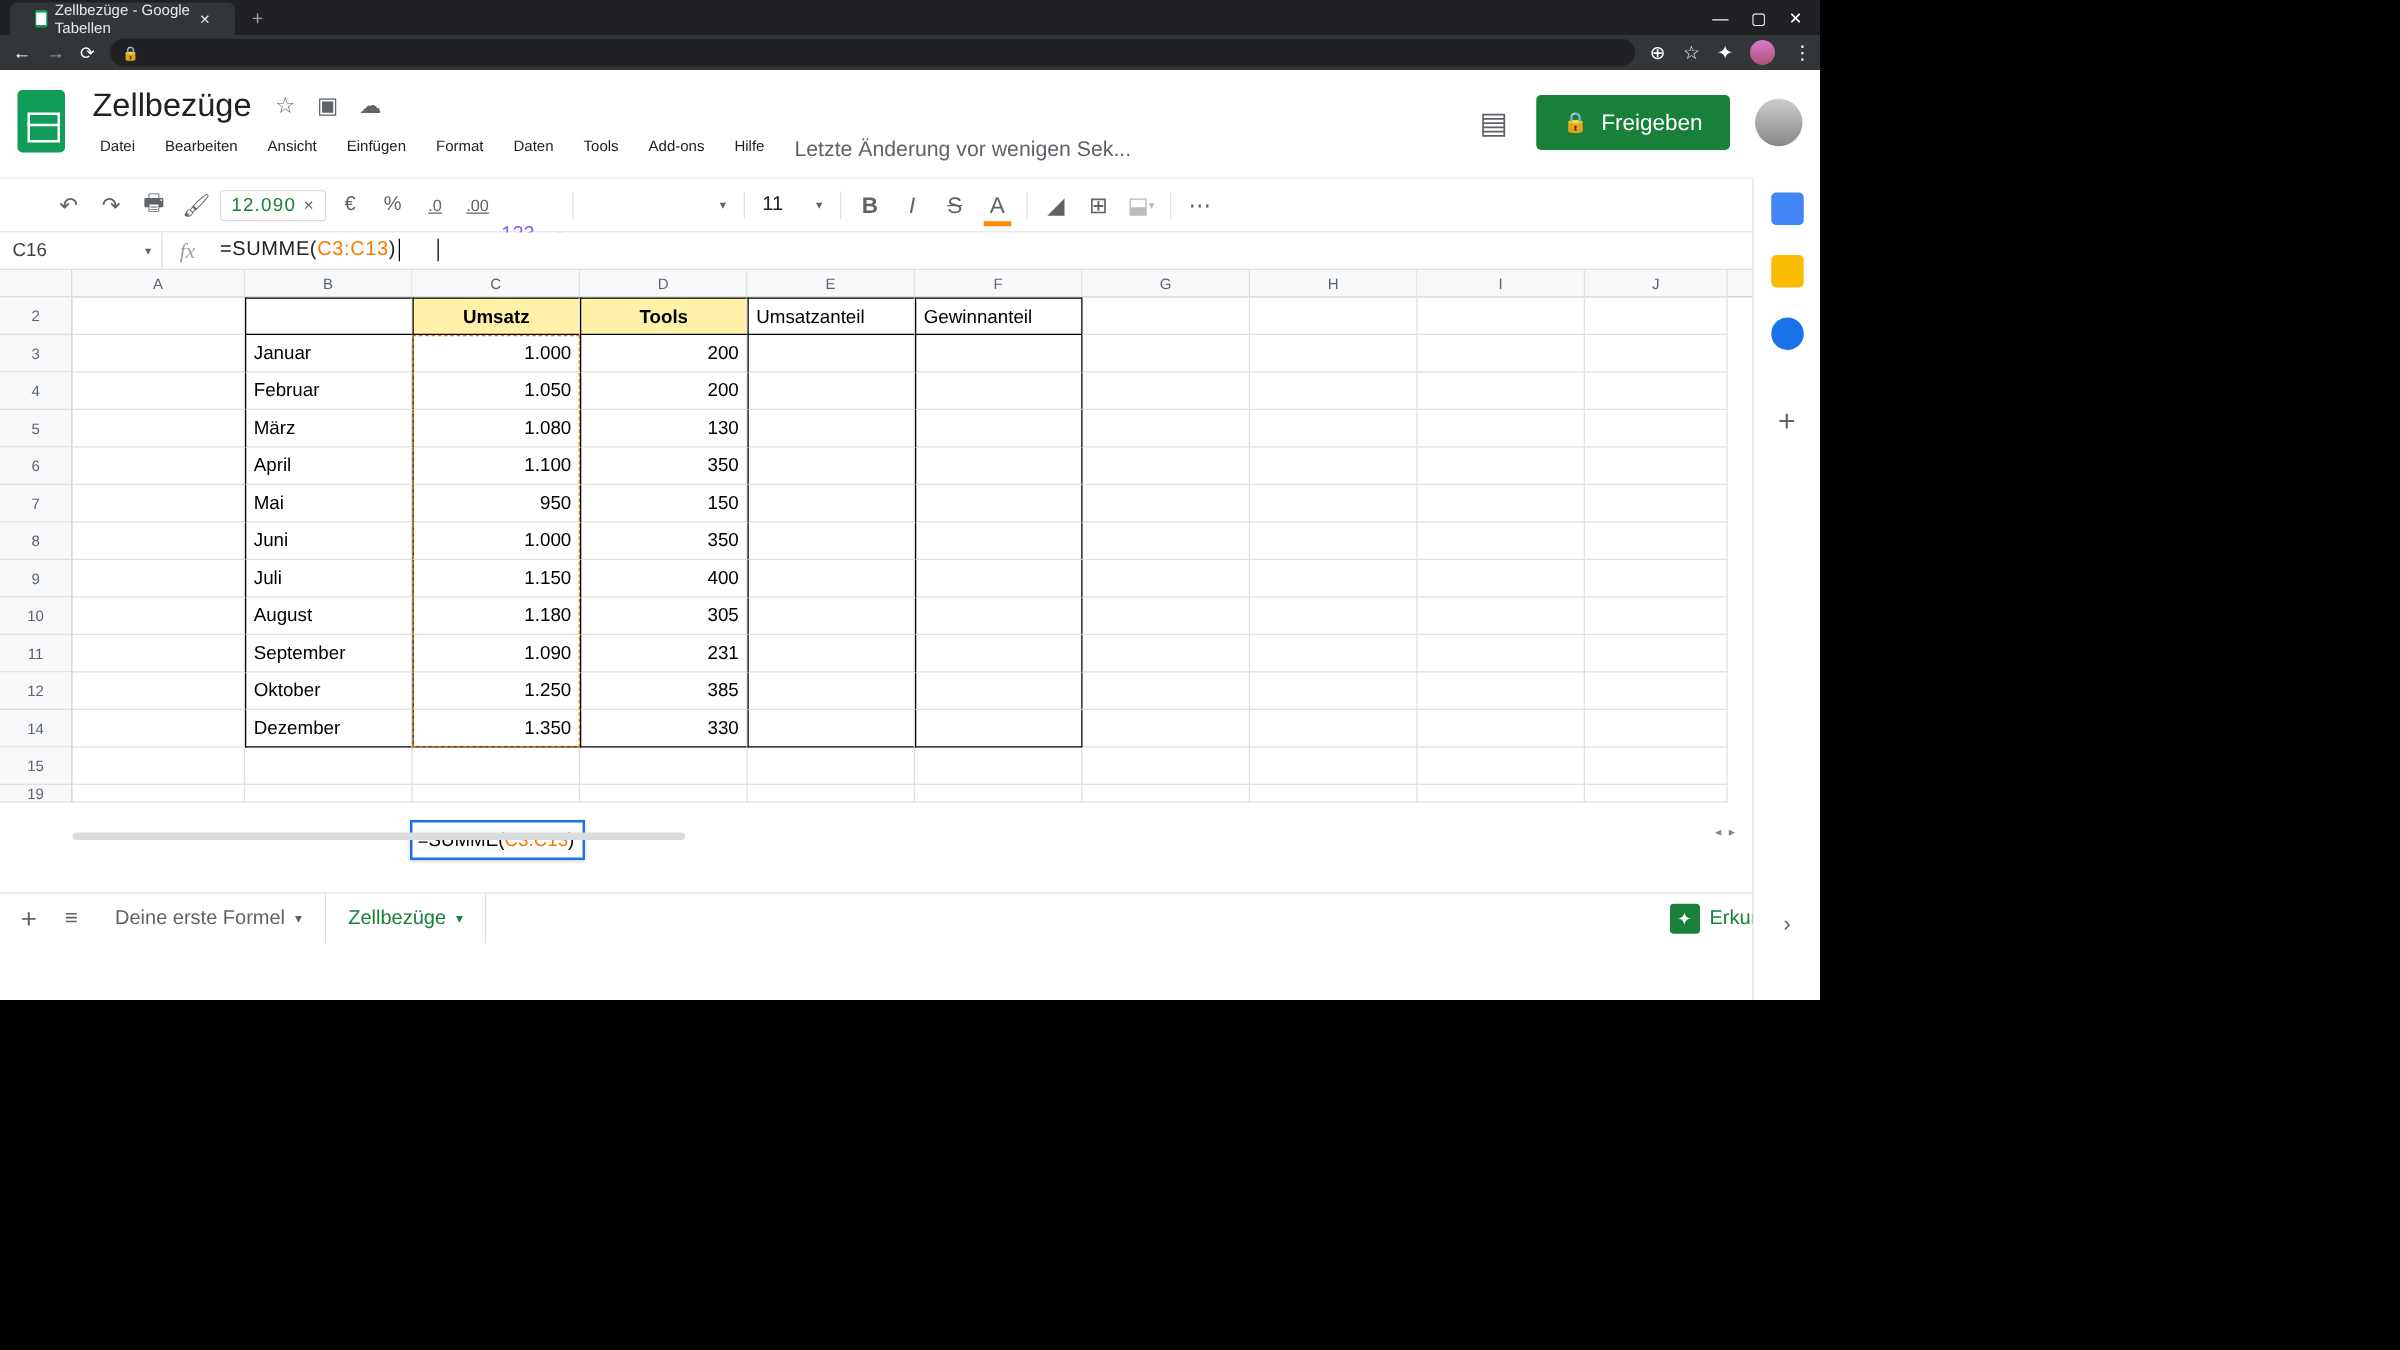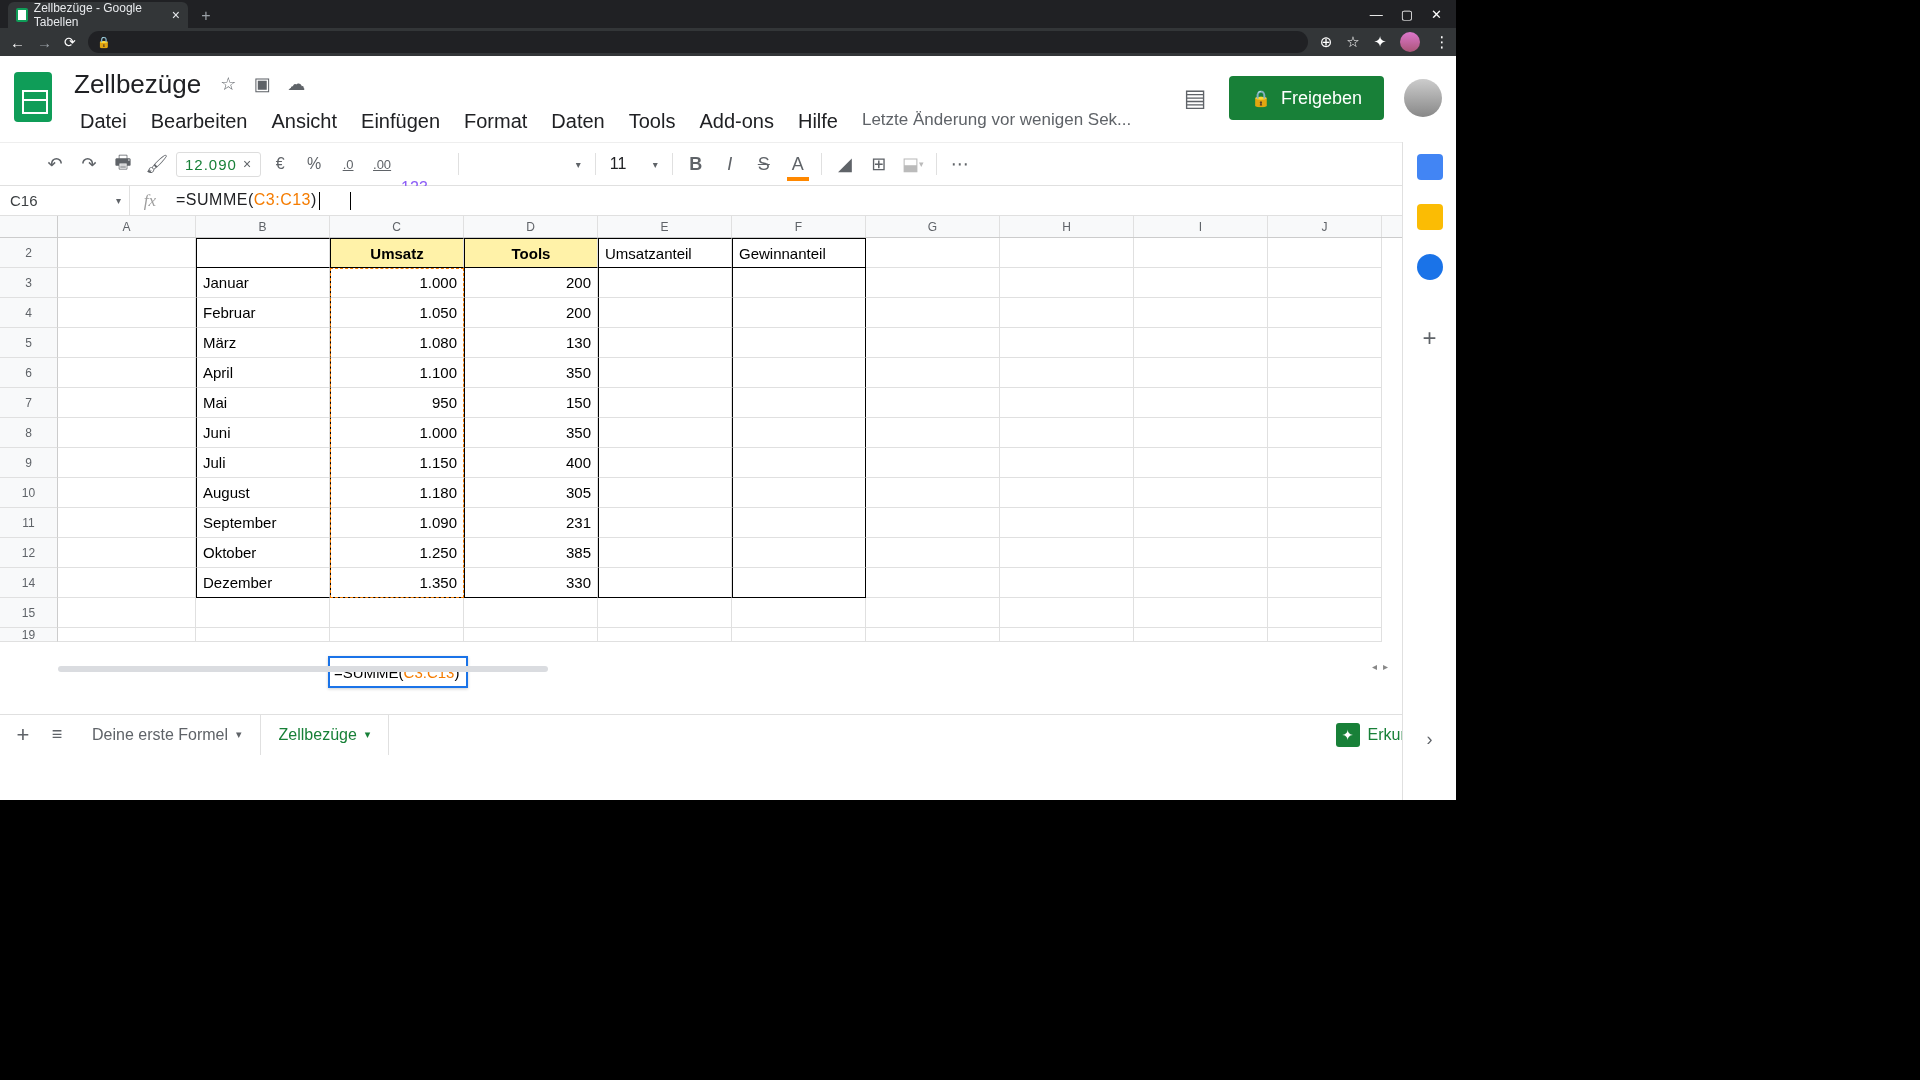--- a/index.html
+++ b/index.html
@@ -2,21 +2,21 @@
 <html><head>
 <meta charset="utf-8">
 <style>
 * { margin: 0; padding: 0; box-sizing: border-box; font-family: Arial, sans-serif; }
 body { width: 1920px; height: 1080px; background: #000; overflow: hidden; }
 .main-window { width: 1456px; height: 800px; background: #fff; position: relative; }
 
 
 .browser-top { height: 56px; background: #202124; display: flex; flex-direction: column; }
 .tab-strip { height: 28px; display: flex; align-items: flex-end; padding-left: 8px; }
-.tab { background: #333638; height: 26px; width: 180px; display: flex; align-items: center; padding: 0 8px; border-radius: 6px 6px 0 0; color: #e8eaed; font-size: 12px; gap: 6px; }
+.tab { background: #333638; height: 26px; width: 180px; display: flex; align-items: center; padding: 0 20px; border-radius: 6px 6px 0 0; color: #e8eaed; font-size: 12px; gap: 6px; }
 .tab-favicon { width: 14px; height: 14px; background: #0f9d58; border-radius: 2px; display: flex; align-items: center; justify-content: center; }
 .tab-favicon::after { content: ""; width: 8px; height: 10px; background: #fff; }
 .tab-close { margin-left: auto; font-size: 14px; cursor: pointer; }
 .new-tab { color: #9aa0a6; width: 24px; height: 24px; display: flex; align-items: center; justify-content: center; font-size: 16px; margin-left: 6px; }
 .window-controls { margin-left: auto; display: flex; gap: 18px; padding-right: 14px; color: #fff; font-size: 13px; align-items: center; height: 28px; }
 .addr-bar { height: 28px; display: flex; align-items: center; padding: 0 10px; gap: 12px; background: #333638; }
 .nav-arrow { color: #9aa0a6; font-size: 15px; cursor: pointer; }
 .nav-arrow.active { color: #fff; }
 .reload { color: #fff; font-size: 14px; }
 .url-field { flex: 0 0 auto; width: 1220px; height: 22px; background: #202124; border-radius: 11px; display: flex; align-items: center; padding: 0 10px; color: #9aa0a6; font-size: 12px; gap: 6px; }
@@ -28,21 +28,21 @@
 .sheets-header { display: flex; align-items: flex-start; padding: 8px 14px 0 14px; height: 86px; background: #fff; }
 .sheets-logo { width: 42px; height: 56px; margin-right: 14px; margin-top: 8px; position: relative; }
 .sheets-logo-bg { width: 38px; height: 50px; background: #0f9d58; border-radius: 4px; position: relative; }
 .sheets-logo-bg::after { content: ""; position: absolute; left: 8px; top: 18px; width: 22px; height: 20px; border: 2px solid #fff; }
 .sheets-logo-bg::before { content: ""; position: absolute; left: 8px; top: 27px; width: 26px; height: 2px; background: #fff; z-index: 1; }
 .title-area { flex: 1; }
 .doc-title-row { display: flex; align-items: center; gap: 12px; height: 40px; }
 .doc-title { font-size: 26px; color: #202124; padding: 2px 4px; }
 .title-icon { width: 22px; height: 22px; color: #5f6368; display: flex; align-items: center; justify-content: center; font-size: 18px; }
 .menu-bar { display: flex; gap: 4px; margin-top: 2px; }
-.menu-item { font-size: 20px; color: #202124; padding: 4px 10px; cursor: pointer; }
+.menu-item { font-size: 12px; color: #202124; padding: 4px 10px; cursor: pointer; }
 .last-edit { color: #5f6368; font-size: 17px; padding: 4px 10px; }
 .header-right { display: flex; align-items: center; gap: 14px; margin-top: 12px; }
 .comments-icon { width: 40px; height: 40px; display: flex; align-items: center; justify-content: center; color: #5f6368; font-size: 24px; }
 .share-btn { background: #188038; color: #fff; height: 44px; padding: 0 22px; border-radius: 4px; display: flex; align-items: center; gap: 10px; font-size: 18px; font-weight: 500; }
 .share-lock { font-size: 16px; }
 .user-avatar { width: 38px; height: 38px; border-radius: 50%; background: linear-gradient(#ccc, #888); margin-left: 6px; overflow: hidden; }
 
 
 .toolbar { height: 44px; border-top: 1px solid #eee; border-bottom: 1px solid #e0e0e0; display: flex; align-items: center; padding: 0 10px 0 40px; gap: 4px; background: #fff; }
 .tb-btn { width: 30px; height: 30px; display: flex; align-items: center; justify-content: center; color: #5f6368; font-size: 18px; cursor: pointer; }

